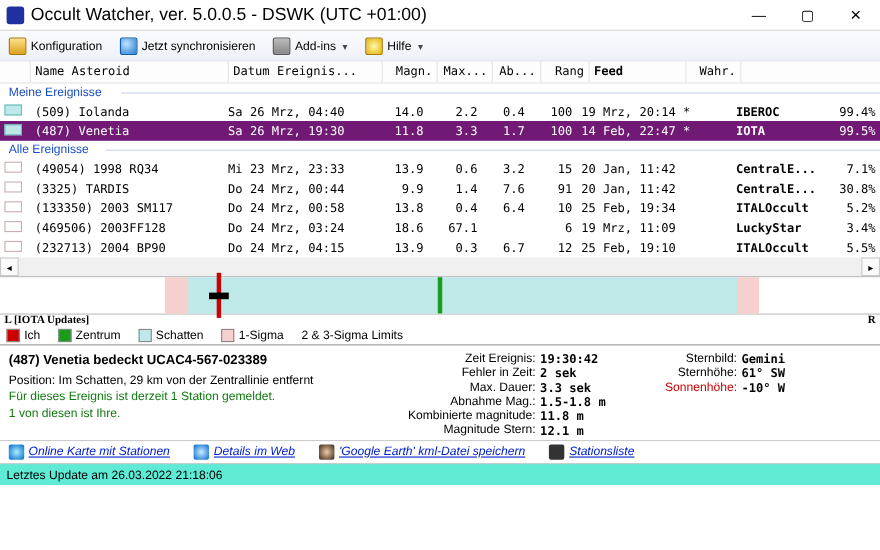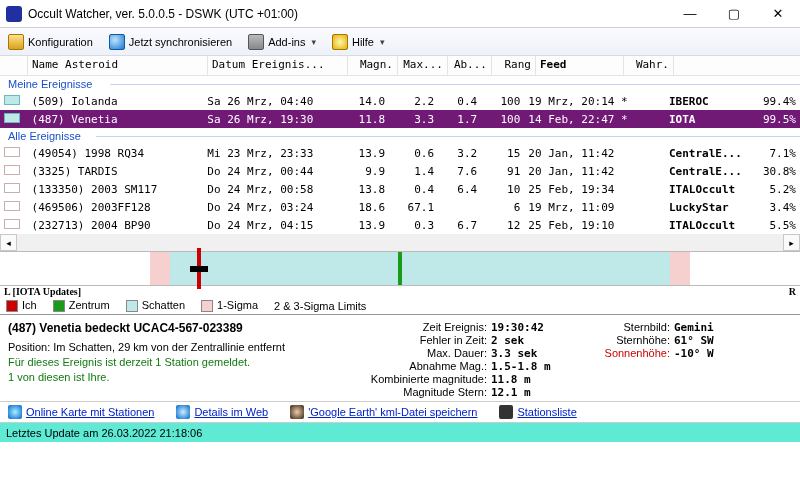--- a/index.html
+++ b/index.html
@@ -1,19 +1,19 @@
 <!DOCTYPE html>
 <html><head>
 <meta charset="utf-8">
 <style>
   * { box-sizing: border-box; margin: 0; padding: 0; }
   html, body { width: 800px; height: 500px; overflow: hidden; font-family: "Segoe UI", Tahoma, sans-serif; font-size: 11px; background: #fff; color: #000; }
   .titlebar { height: 28px; display: flex; align-items: center; padding-left: 6px; border-bottom: 1px solid #d0d0d0; background: #fff; }
   .titlebar .icon { width: 16px; height: 16px; background: #2030a0; border-radius: 3px; margin-right: 6px; }
-  .titlebar .title { flex: 1 1 auto; font-size: 12px; }
+  .titlebar .title { flex: 1 1 auto; font-size: 16px; }
   .winbtns { display: flex; }
   .winbtn { width: 44px; height: 28px; display: flex; align-items: center; justify-content: center; font-size: 13px; }
   .toolbar { height: 28px; display: flex; align-items: center; padding: 0 4px; border-bottom: 1px solid #d6dce6; background: linear-gradient(#fafbff, #eef1f8); gap: 8px; }
   .tbtn { display: flex; align-items: center; gap: 4px; padding: 2px 4px; cursor: default; }
   .tic { width: 16px; height: 16px; display: inline-block; border-radius: 2px; }
   .tic.sync { background: radial-gradient(circle at 35% 35%, #bfe4ff, #1e78d0); border:1px solid #0a5ca6; }
   .tic.conf { background: linear-gradient(#ffe28a,#d9a21f); border:1px solid #a87500; }
   .tic.addin{ background: linear-gradient(#bbb,#888); border:1px solid #555; }
   .tic.help { background: radial-gradient(circle at 50% 50%, #fff6b0, #e4b300); border:1px solid #a87500; }
   .caret { font-size: 9px; color: #444; margin-left: 2px; }
@@ -43,21 +43,21 @@
   .details .colB{flex:0 0 215px;}
   .details .colC{flex:1 1 auto;}
   .details h3{font-size:12px;font-weight:bold;margin-bottom:6px;}
   .details .line{margin-bottom:3px;}
   .kv{display:flex;}
   .kv .k{width:115px;text-align:right;padding-right:4px;}
   .kv .v{font-family:"Consolas",monospace;font-weight:bold;}
   .kv .k.red{color:#c00;}
   .green{color:#117a11;}
   .links{display:flex;gap:22px;padding:3px 8px;border-top:1px solid #ccc;align-items:center;}
-  .lnk{color:#0020c8;text-decoration:underline;display:flex;align-items:center;gap:4px;}
+  .lnk{color:#0020c8;text-decoration:underline;display:flex;align-items:center;gap:4px;font-style:italic;}
   .lic{width:14px;height:14px;display:inline-block;border-radius:2px;}
   .lic.globe{background:radial-gradient(circle,#aef,#06c);} 
   .lic.ie{background:radial-gradient(circle,#cef,#06c);}
   .lic.ge{background:radial-gradient(circle,#eca,#321);}
   .lic.list{background:#333;}
   .status{height:20px;border-top:1px solid #ccc;padding:2px 6px;display:flex;align-items:center;background:#5eead4;}
 </style>
 </head>
 <body>
 

